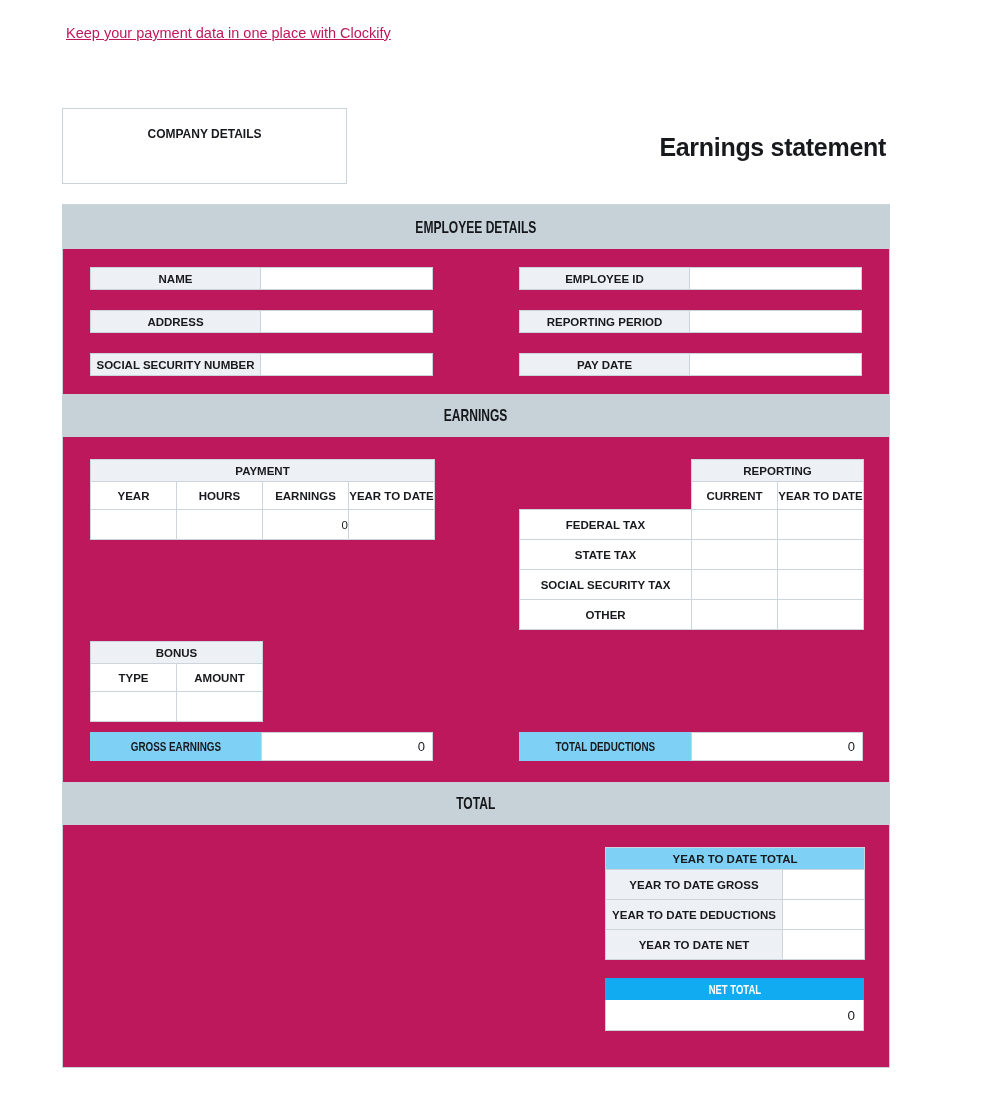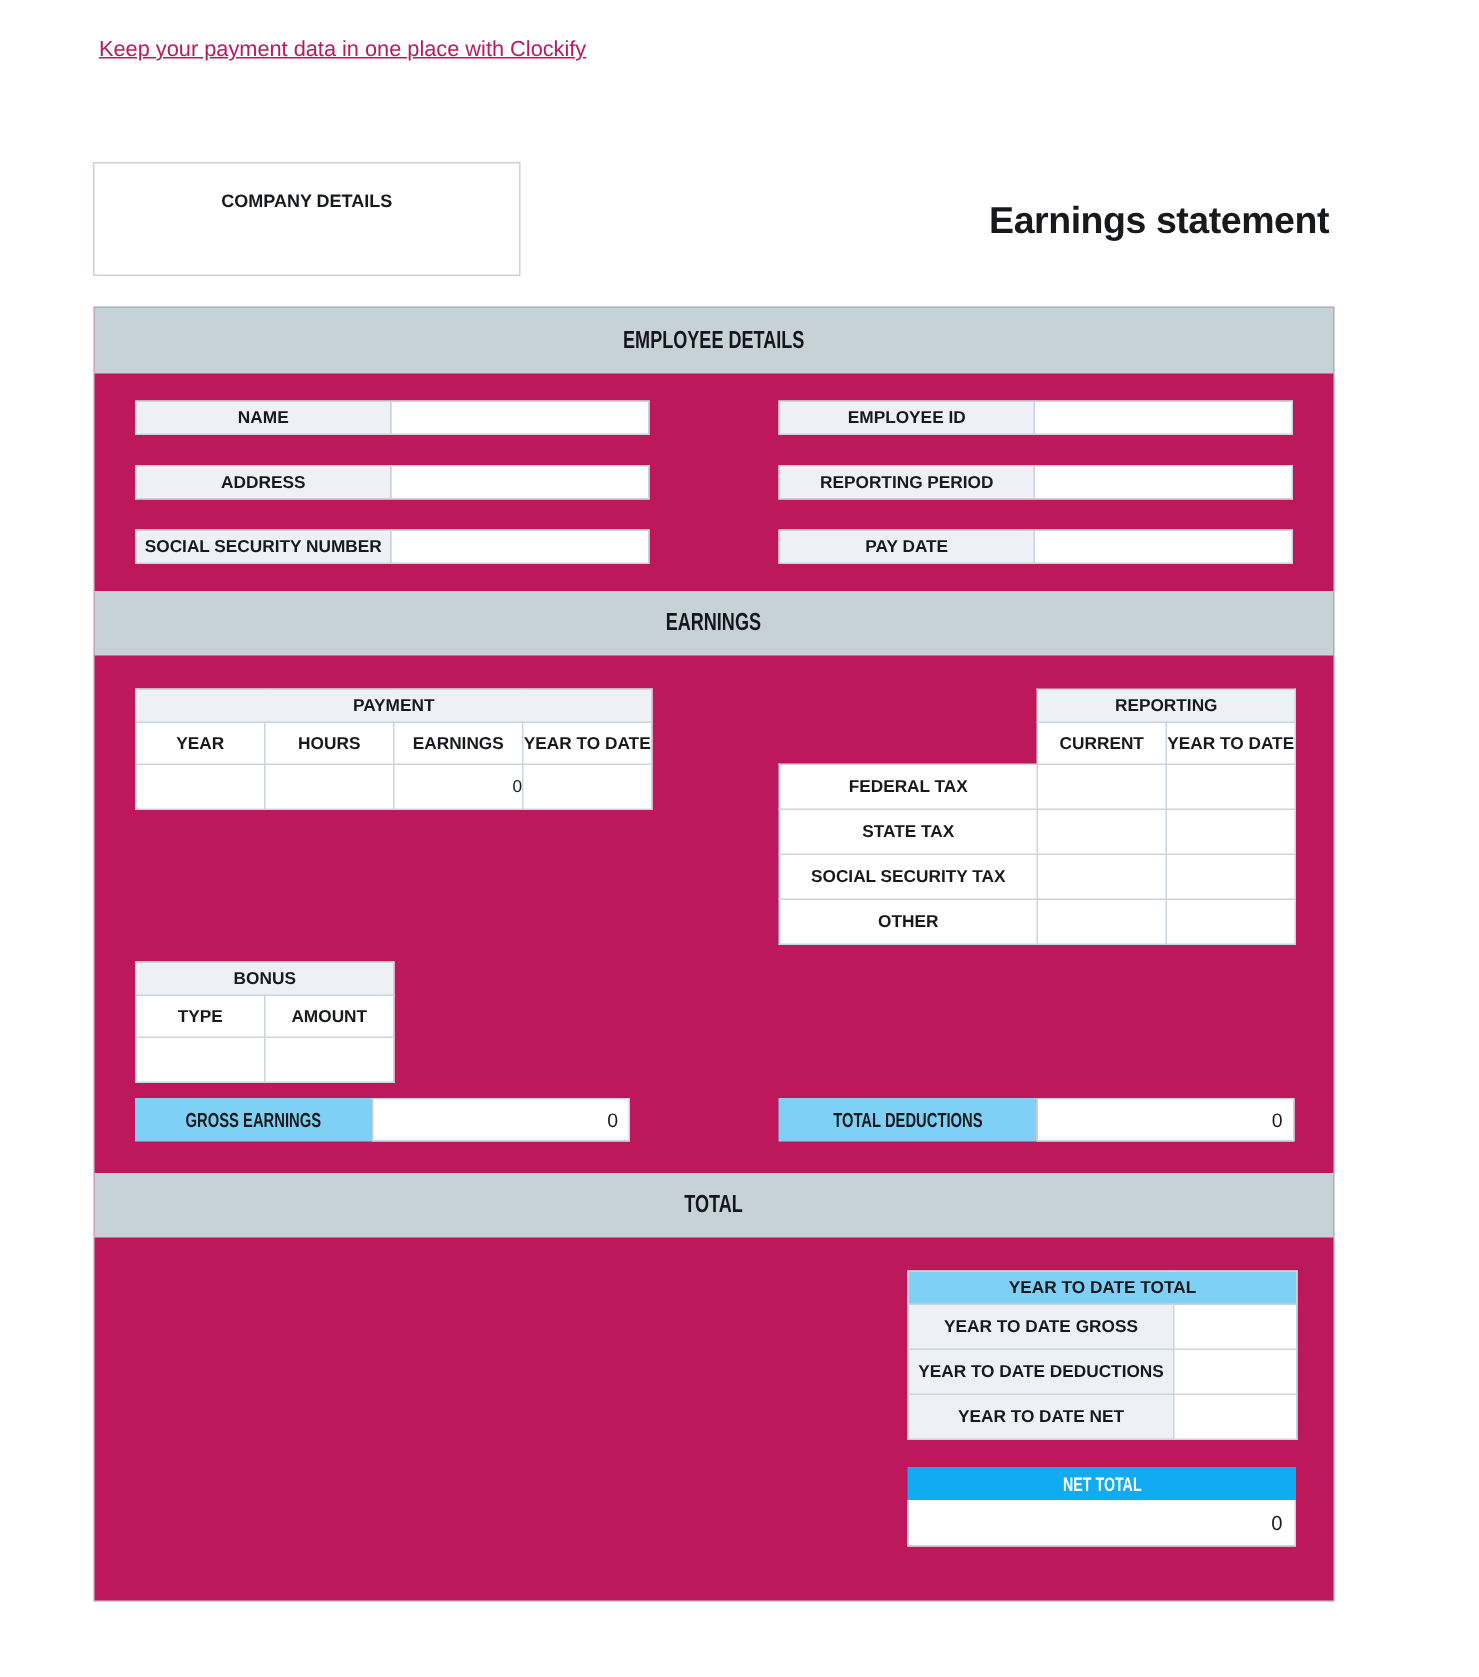--- a/index.html
+++ b/index.html
@@ -40,21 +40,21 @@
   table.tbl th, table.tbl td { border:1px solid #ccd5db; font-size:11.5px; color:#17191c;
                                padding:0; overflow:hidden; }
   .tbl-title { height:22px; background:#edf1f5; font-weight:bold; text-align:center; }
   .tbl-head th { height:28px; background:#fff; font-weight:bold; text-align:center; }
   .tbl-data td, .tbl-data th { height:30px; background:#fff; }
   .tbl-data th.row-label { font-weight:bold; text-align:center; }
   td.num { text-align:right; padding-right:6px; font-size:13px; }
   .ghost { border:none !important; background:transparent !important; }
 
   .total-row { position:absolute; display:flex; }
-  .total-label { width:158px; height:29px; background:#7ed0f5; display:flex; align-items:center;
+  .total-label { width:171px; height:29px; background:#7ed0f5; display:flex; align-items:center;
                  justify-content:center; font-weight:bold; font-size:13.5px; }
   .total-label.wide { width:172px; }
   .total-value { width:172px; height:29px; background:#fff; border:1px solid #c9d3da;
                  display:flex; align-items:center; justify-content:flex-end;
                  padding-right:7px; font-size:13px; }
 
   .ytd-table { left:542px; top:642px; width:259px; }
   .ytd-title { height:22px; background:#7ed0f5; font-weight:bold; text-align:center; font-size:12px; }
   .ytd-table th.row-label { background:#edf1f5; }
 

